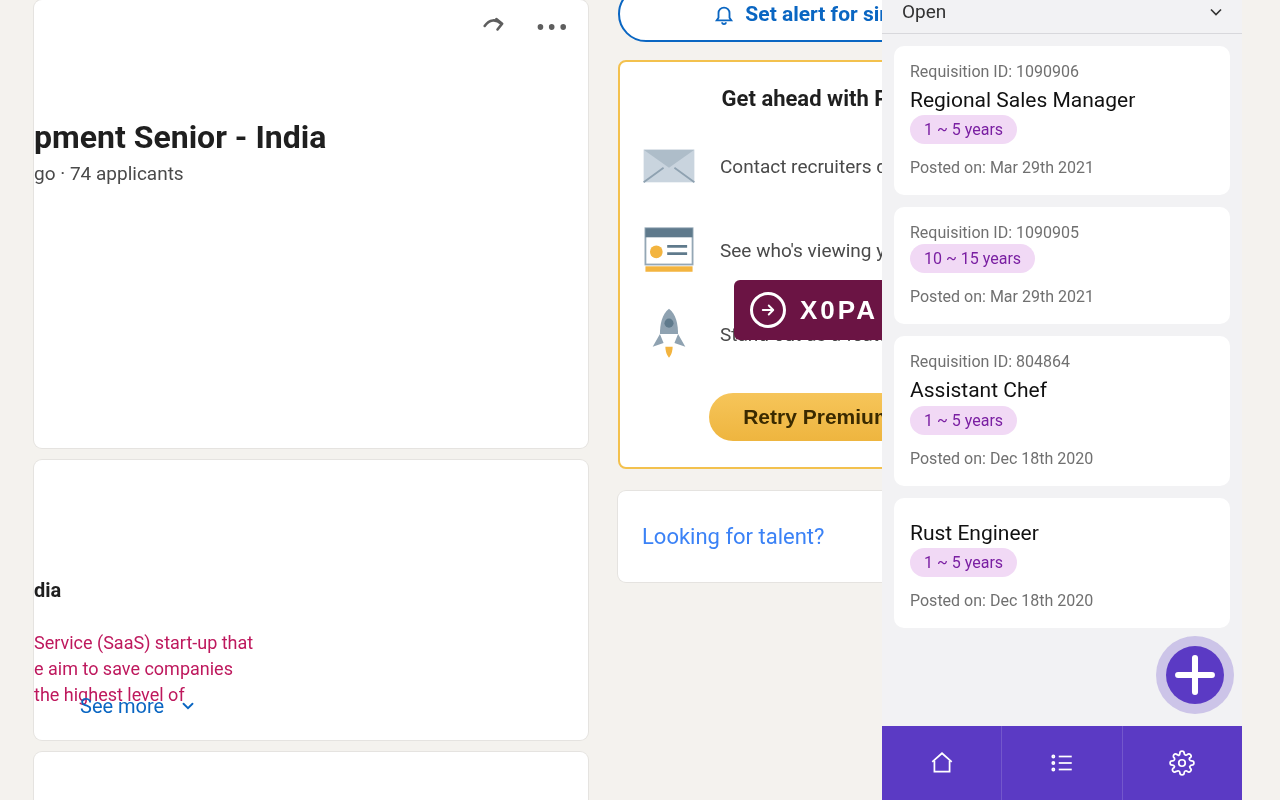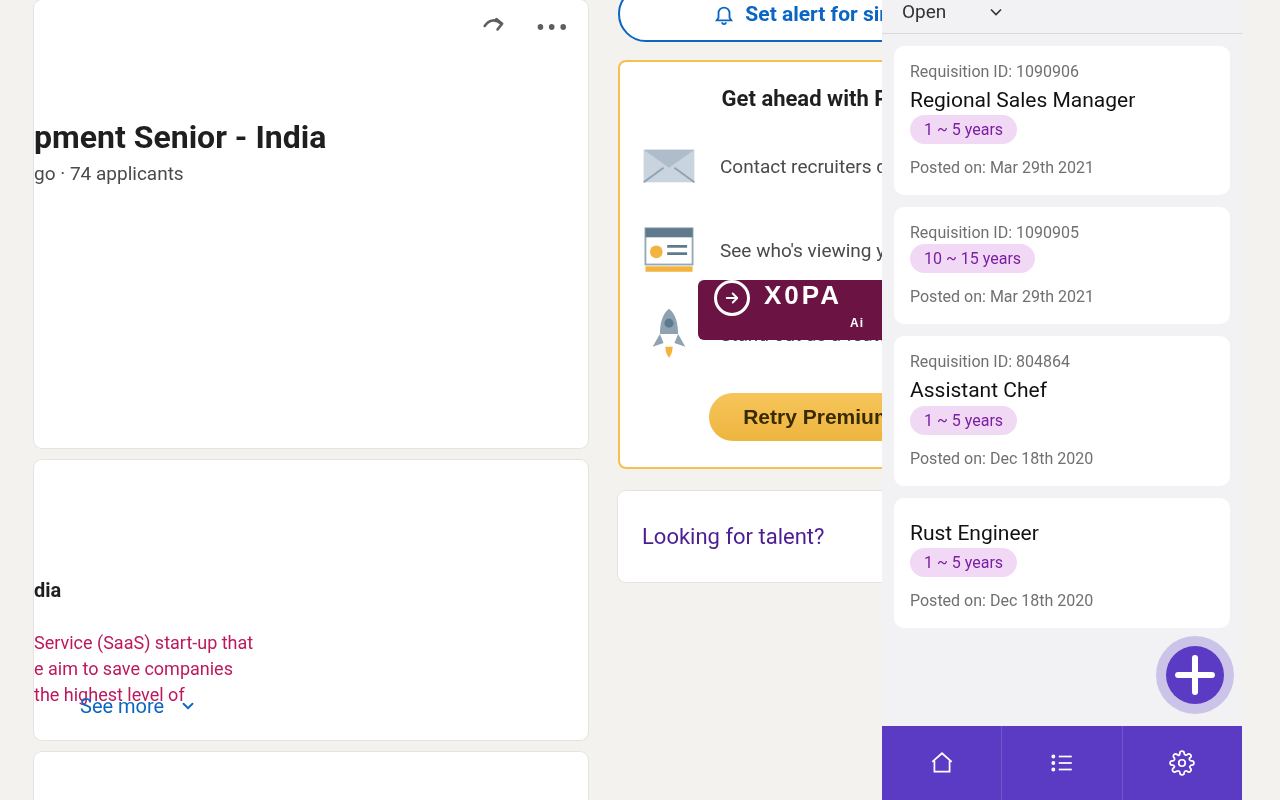--- a/index.html
+++ b/index.html
@@ -161,43 +161,44 @@
     border-radius: 8px;
     box-shadow: 0 0 0 1px rgba(0,0,0,0.06);
     padding: 24px 24px;
     display: flex;
     align-items: center;
     justify-content: space-between;
     gap: 16px;
   }
   .talent-q {
     font-size: 22px;
-    color: #4c1d95;
+    color: #3b82f6;
   }
   .post-btn {
     border: 2px solid #0a66c2;
     color: #0a66c2;
     background: #fff;
     border-radius: 22px;
     padding: 8px 22px;
     font-size: 20px;
     font-weight: 700;
     white-space: nowrap;
   }
 
   
   .xopa-pill {
     position: absolute;
-    left: 698px;
+    left: 734px;
     top: 280px;
     height: 60px;
     padding: 0 26px 0 16px;
     background: #6b1444;
     color: #fff;
     display: flex;
+    align-items: center;
     gap: 14px;
     border-radius: 6px;
     font-family: "Segoe UI", sans-serif;
     font-weight: 700;
     letter-spacing: 3px;
     font-size: 26px;
     z-index: 5;
   }
   .xopa-pill .circ {
     width: 36px; height: 36px;
@@ -217,20 +218,21 @@
     background: #f2f2f4;
     z-index: 10;
     display: flex;
     flex-direction: column;
   }
   .panel-head {
     padding: 0 16px 10px 20px;
     border-bottom: 1px solid #d8d8dc;
     display: flex;
     align-items: center;
+    justify-content: space-between;
     gap: 40px;
   }
   .panel-head .status {
     font-size: 19px;
     color: #333;
   }
   .panel-head svg { width: 20px; height: 20px; }
 
   .panel-list {
     flex: 1;

